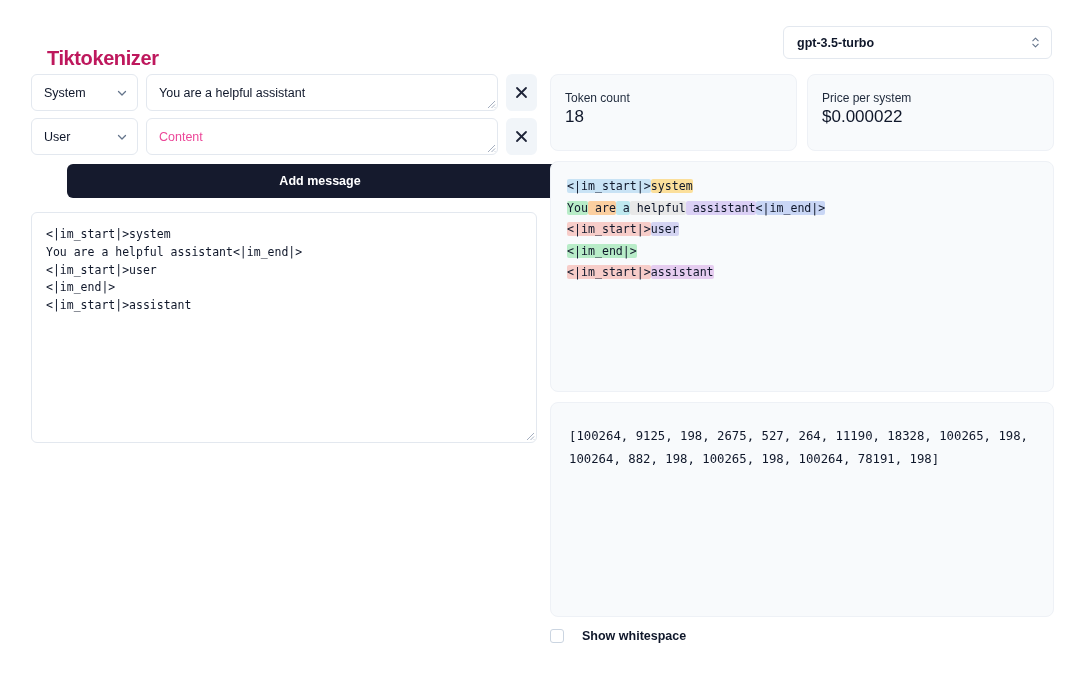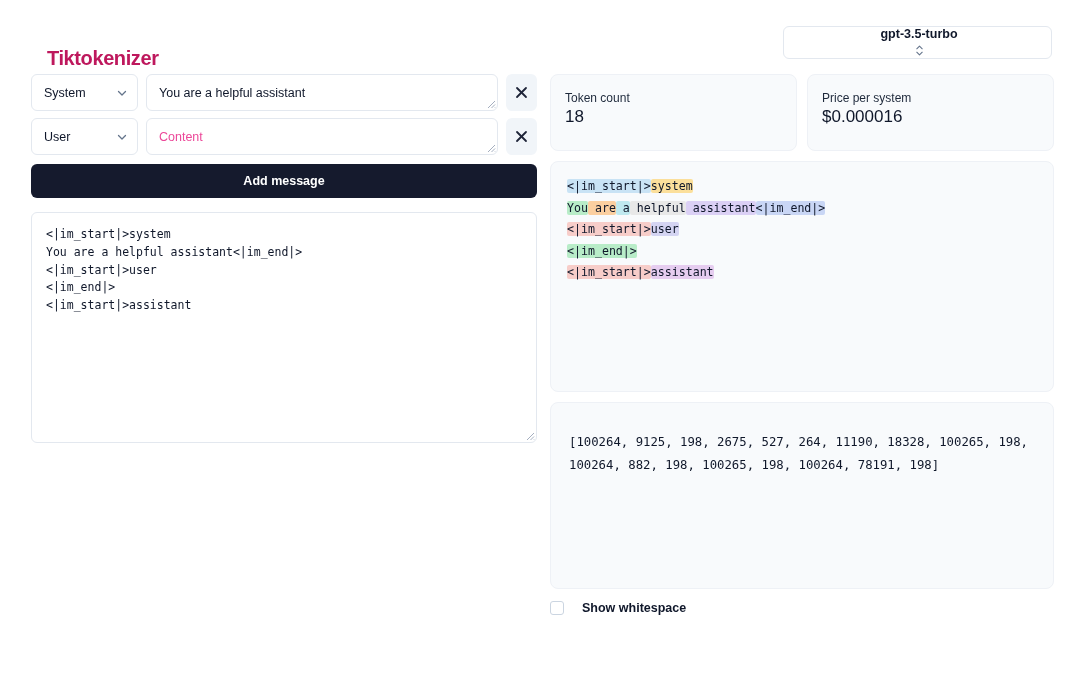--- a/index.html
+++ b/index.html
@@ -42,21 +42,20 @@
     border: 1px solid #e3e8ef;
     border-radius: 6px;
     background: #ffffff;
     display: flex;
     align-items: center;
     padding: 0 10px 0 13px;
     font-size: 12.5px;
     font-weight: 700;
     color: #0f172a;
     cursor: pointer;
-    flex-direction: column;
   }
   .model-select .label { flex: 1; }
   .updown-icon {
     width: 11px;
     height: 15px;
     flex: 0 0 auto;
     color: #64748b;
   }
 
   
@@ -149,20 +148,21 @@
     border: none;
     border-radius: 6px;
     color: #ffffff;
     font-family: "Liberation Sans", sans-serif;
     font-size: 12.5px;
     font-weight: 700;
     cursor: pointer;
     display: flex;
     align-items: center;
     justify-content: center;
+    margin-left: 36px;
   }
 
   .prompt-textarea {
     position: relative;
     margin-top: 14px;
     width: 506px;
     height: 231px;
     border: 1px solid #e3e8ef;
     border-radius: 6px;
     background: #ffffff;
@@ -223,25 +223,25 @@
     line-height: 21.5px;
     color: #0f172a;
     white-space: pre-wrap;
     word-break: break-all;
   }
   .tok { border-radius: 2px; }
 
   .ids-panel {
     margin-top: 10px;
     width: 504px;
-    height: 187px;
+    height: 215px;
     border: 1px solid #eef1f6;
     border-radius: 8px;
     background: #f8fafc;
-    padding: 28px 18px;
+    padding: 22px 18px;
     overflow: hidden;
   }
   .ids-text {
     font-family: "DejaVu Sans Mono", monospace;
     font-size: 12.3px;
     line-height: 23px;
     color: #0f172a;
     word-break: break-all;
     white-space: normal;
   }
@@ -364,21 +364,21 @@
 
   <div class="right-col">
 
     <div class="stat-row">
       <div class="stat-card">
         <div class="caption">Token count</div>
         <div class="value">18</div>
       </div>
       <div class="stat-card">
         <div class="caption">Price per system</div>
-        <div class="value">$0.000016</div>
+        <div class="value">$0.000022</div>
       </div>
     </div>
 
     <div class="token-panel">
       <div class="token-flow" id="token-flow"><span class="tok" style="background: rgb(201, 227, 245);">&lt;|im_start|&gt;</span><span class="tok" style="background: rgb(251, 223, 155);">system</span><br><span class="tok" style="background: rgb(184, 236, 200);">You</span><span class="tok" style="background: rgb(251, 207, 160);"> are</span><span class="tok" style="background: rgb(191, 233, 239);"> a</span><span class="tok" style="background: rgb(232, 232, 232);"> helpful</span><span class="tok" style="background: rgb(219, 208, 245);"> assistant</span><span class="tok" style="background: rgb(201, 214, 245);">&lt;|im_end|&gt;</span><br><span class="tok" style="background: rgb(247, 205, 201);">&lt;|im_start|&gt;</span><span class="tok" style="background: rgb(212, 212, 242);">user</span><br><span class="tok" style="background: rgb(184, 236, 200);">&lt;|im_end|&gt;</span><br><span class="tok" style="background: rgb(247, 205, 201);">&lt;|im_start|&gt;</span><span class="tok" style="background: rgb(230, 205, 240);">assistant</span></div>
     </div>
 
     <div class="ids-panel">
       <div class="ids-text">[100264, 9125, 198, 2675, 527, 264, 11190, 18328, 100265, 198, 100264, 882, 198, 100265, 198, 100264, 78191, 198]</div>
     </div>

